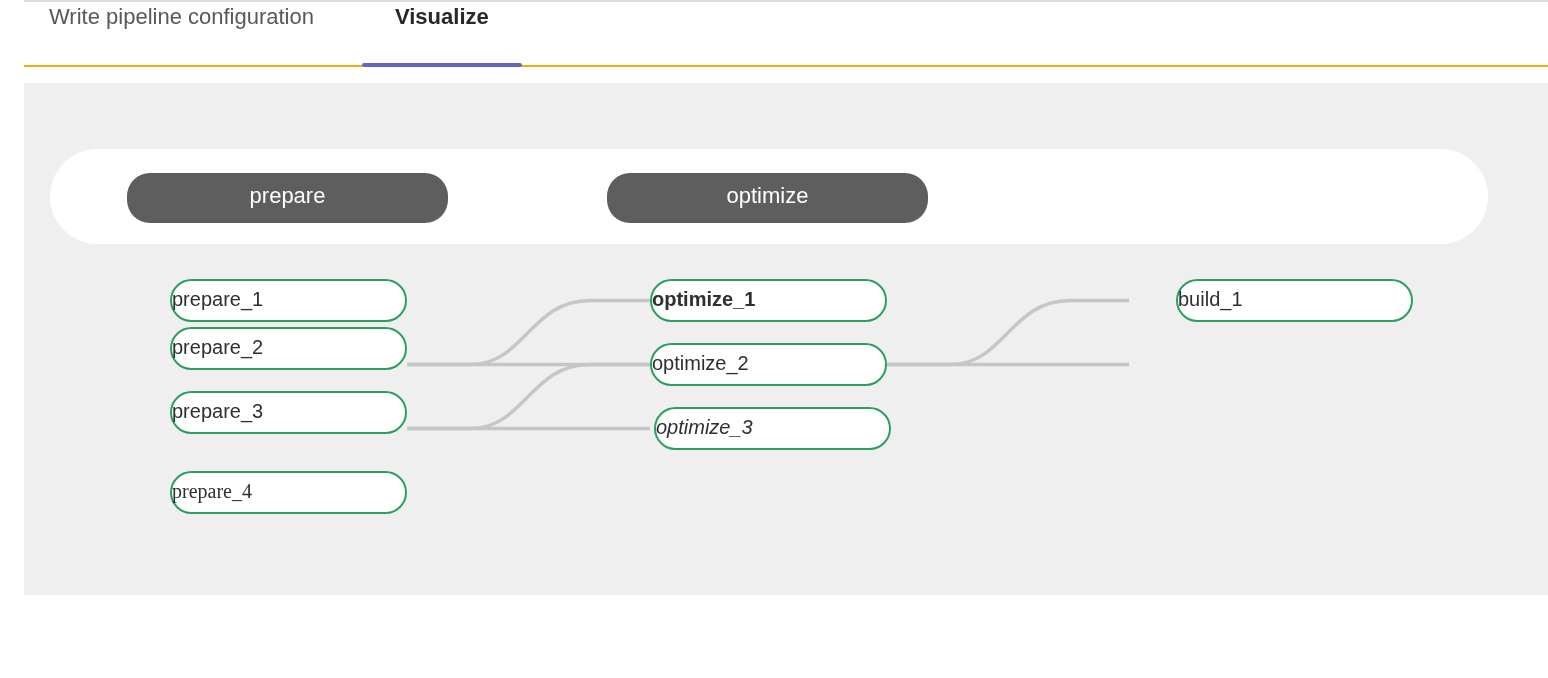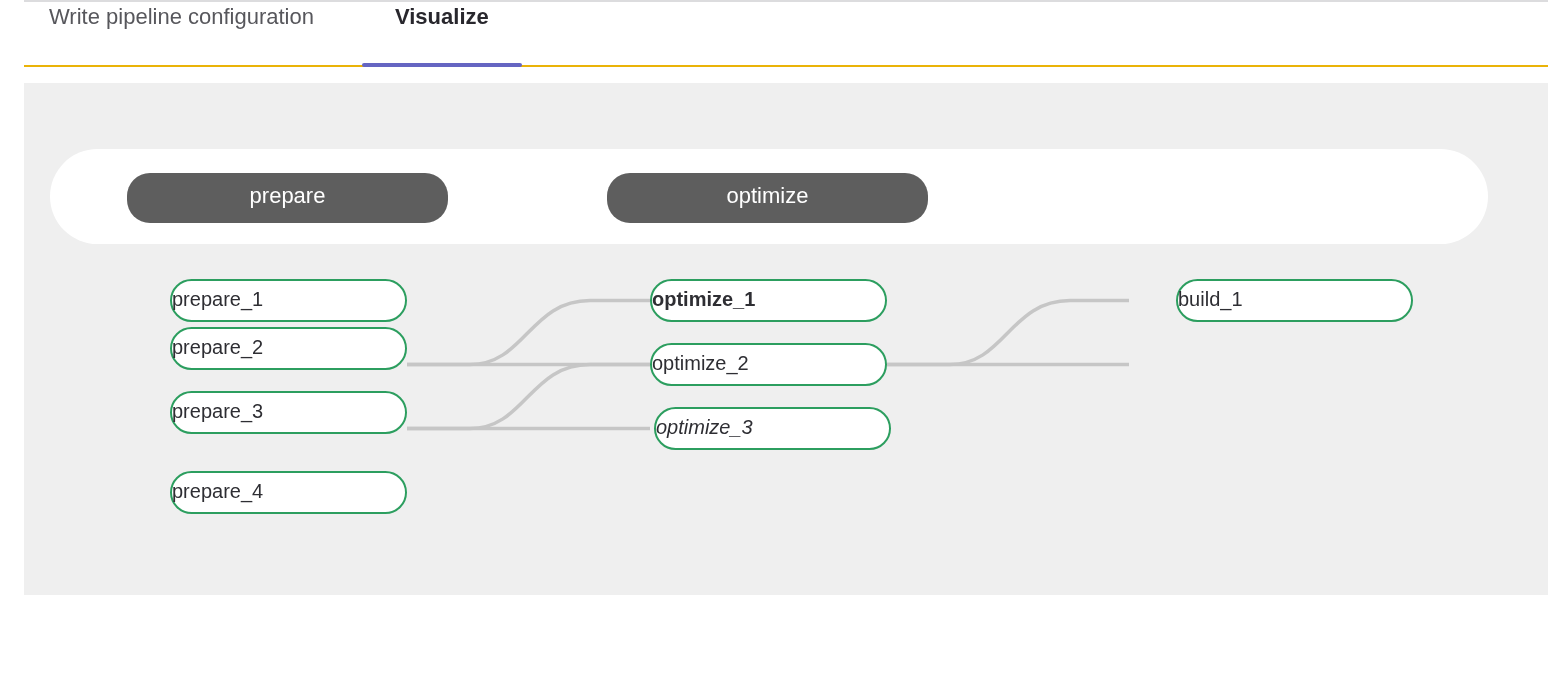--- a/index.html
+++ b/index.html
@@ -123,21 +123,21 @@
         <path d="M 383 345.5 L 446 345.5 C 501 345.5 506 281.5 566 281.5 L 626 281.5"></path>
         <path d="M 383 345.5 L 626 345.5"></path>
         <path d="M 863 281.5 L 926 281.5 C 981 281.5 986 217.5 1046 217.5 L 1105 217.5"></path>
         <path d="M 863 281.5 L 1105 281.5"></path>
       </svg>
 
   <div class="stage-pill" style="left: 103px;">prepare</div>
       <div class="job-pill" style="left: 146px; top: 196px;">prepare_1</div>
       <div class="job-pill" style="left: 146px; top: 244px;">prepare_2</div>
       <div class="job-pill" style="left: 146px; top: 308px;">prepare_3</div>
-      <div class="job-pill" style="left: 146px; top: 388px;">prepare_4</div>
+      <div class="job-pill" style="left: 146px; top: 388px; font-family: Liberation Serif, serif;">prepare_4</div>
       <div class="stage-pill" style="left: 583px;">optimize</div>
       <div class="job-pill" style="left: 626px; top: 196px; font-weight: bold;">optimize_1</div>
       <div class="job-pill" style="left: 626px; top: 260px;">optimize_2</div>
       <div class="job-pill" style="left: 630px; top: 324px; font-style: italic;">optimize_3</div>
       <div class="job-pill" style="left: 1152px; top: 196px;">build_1</div>
     </div>
 
 </div>
 
 </body></html>

